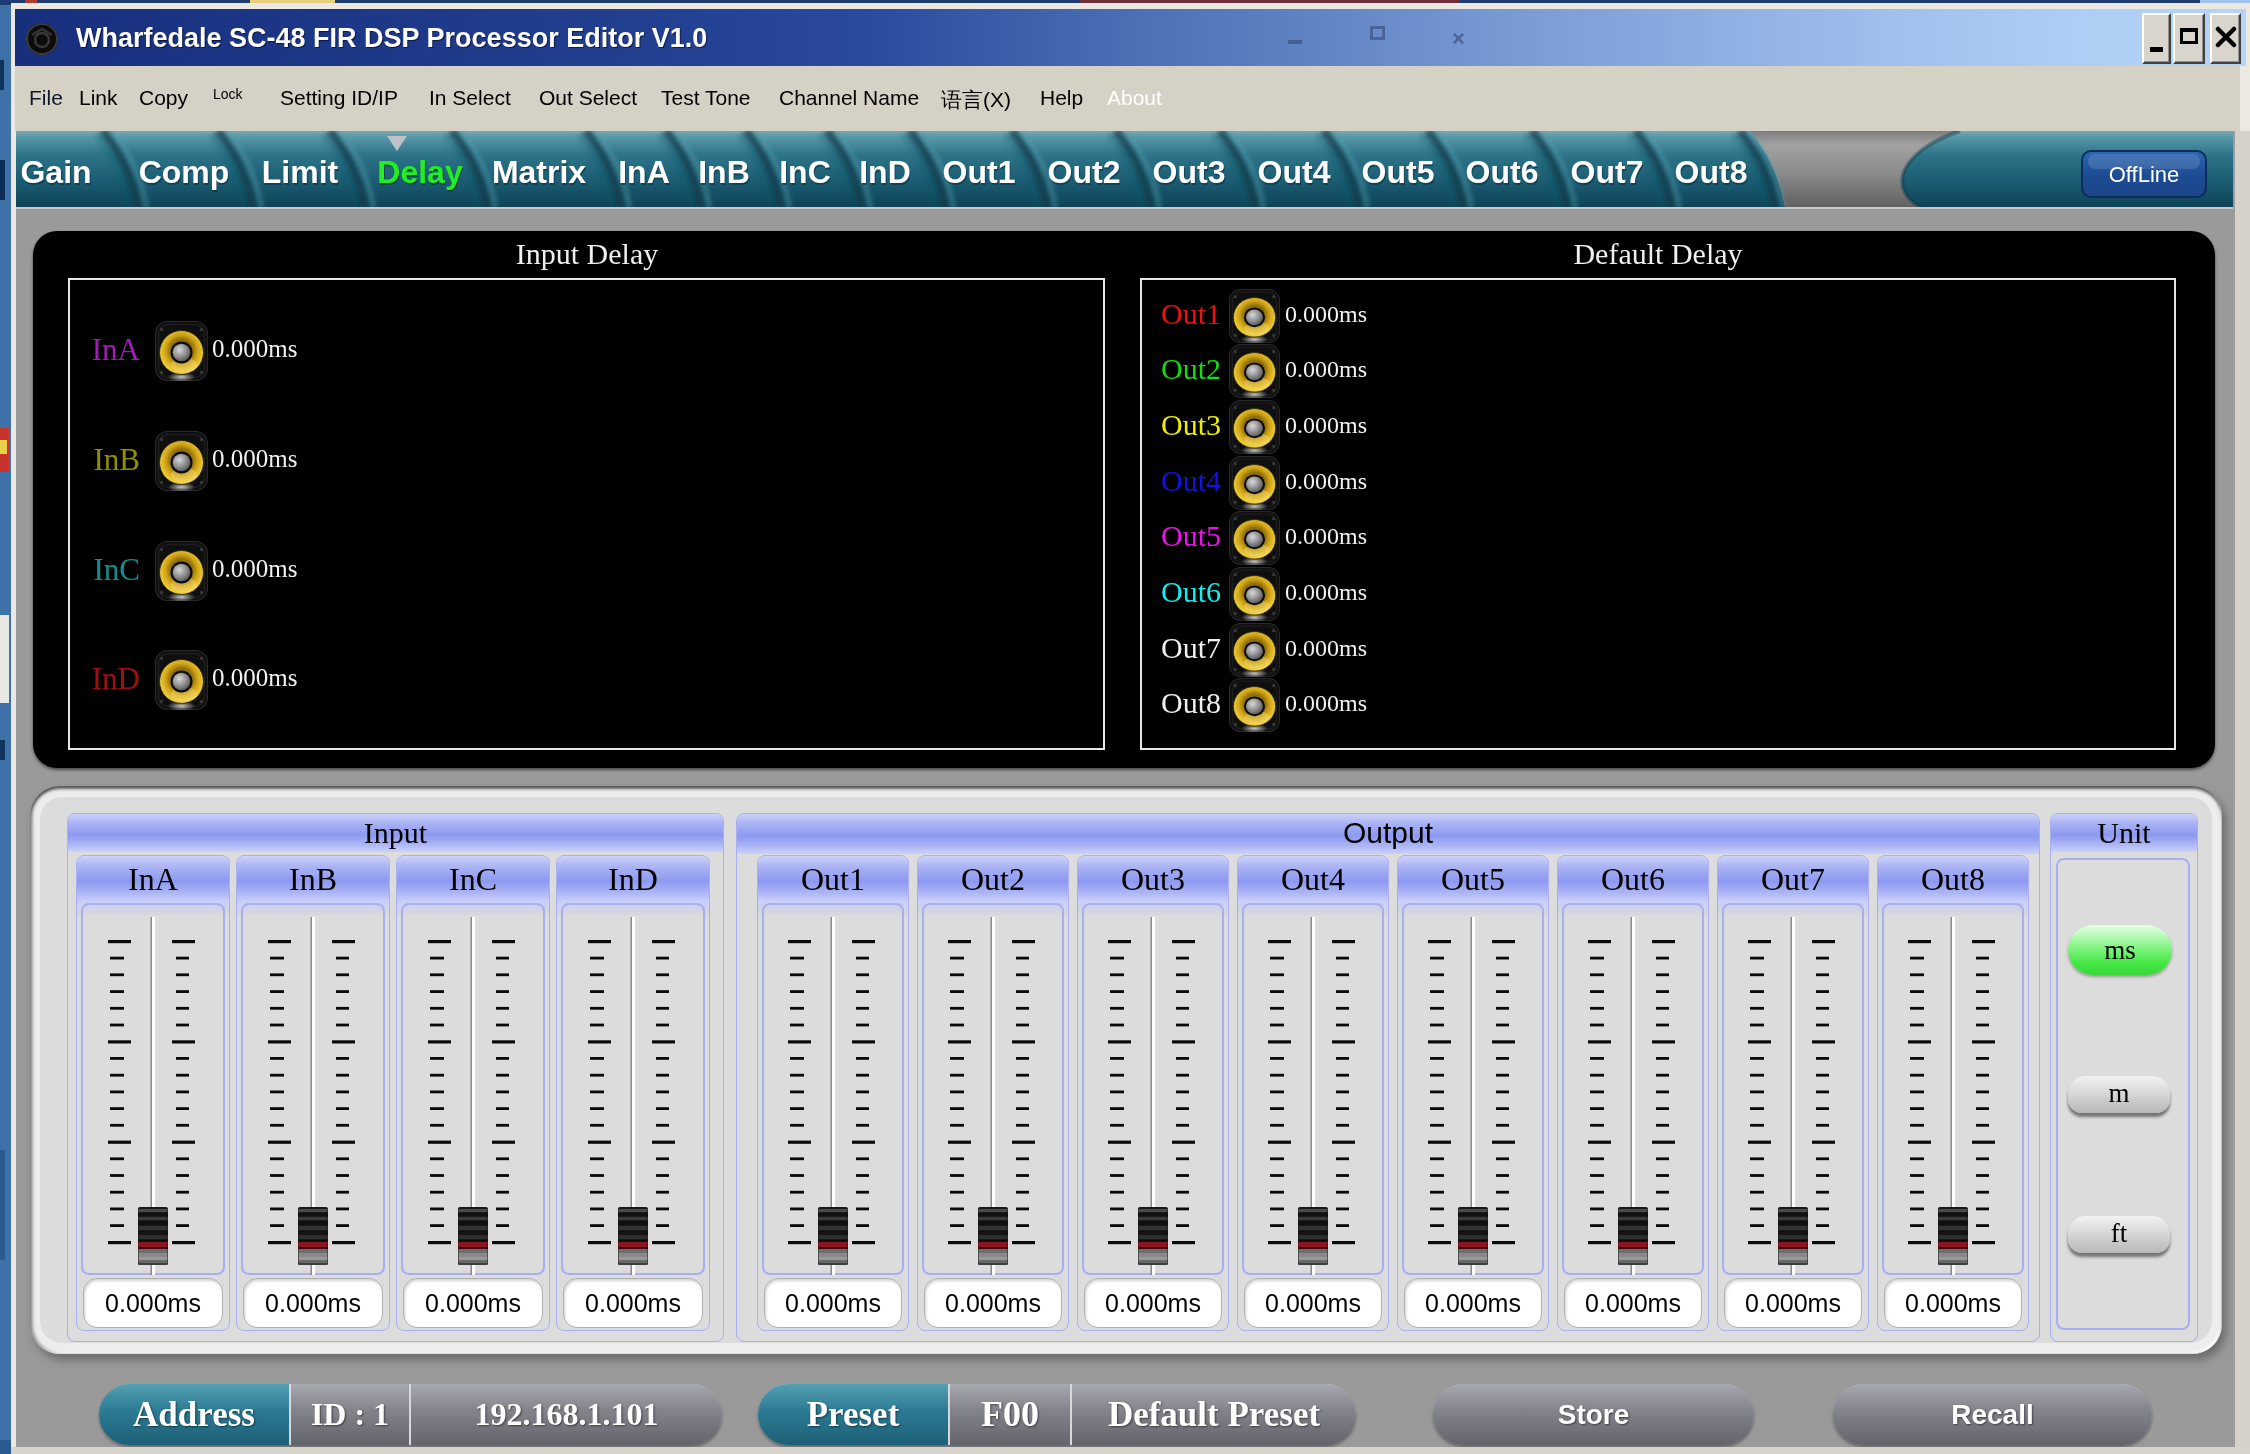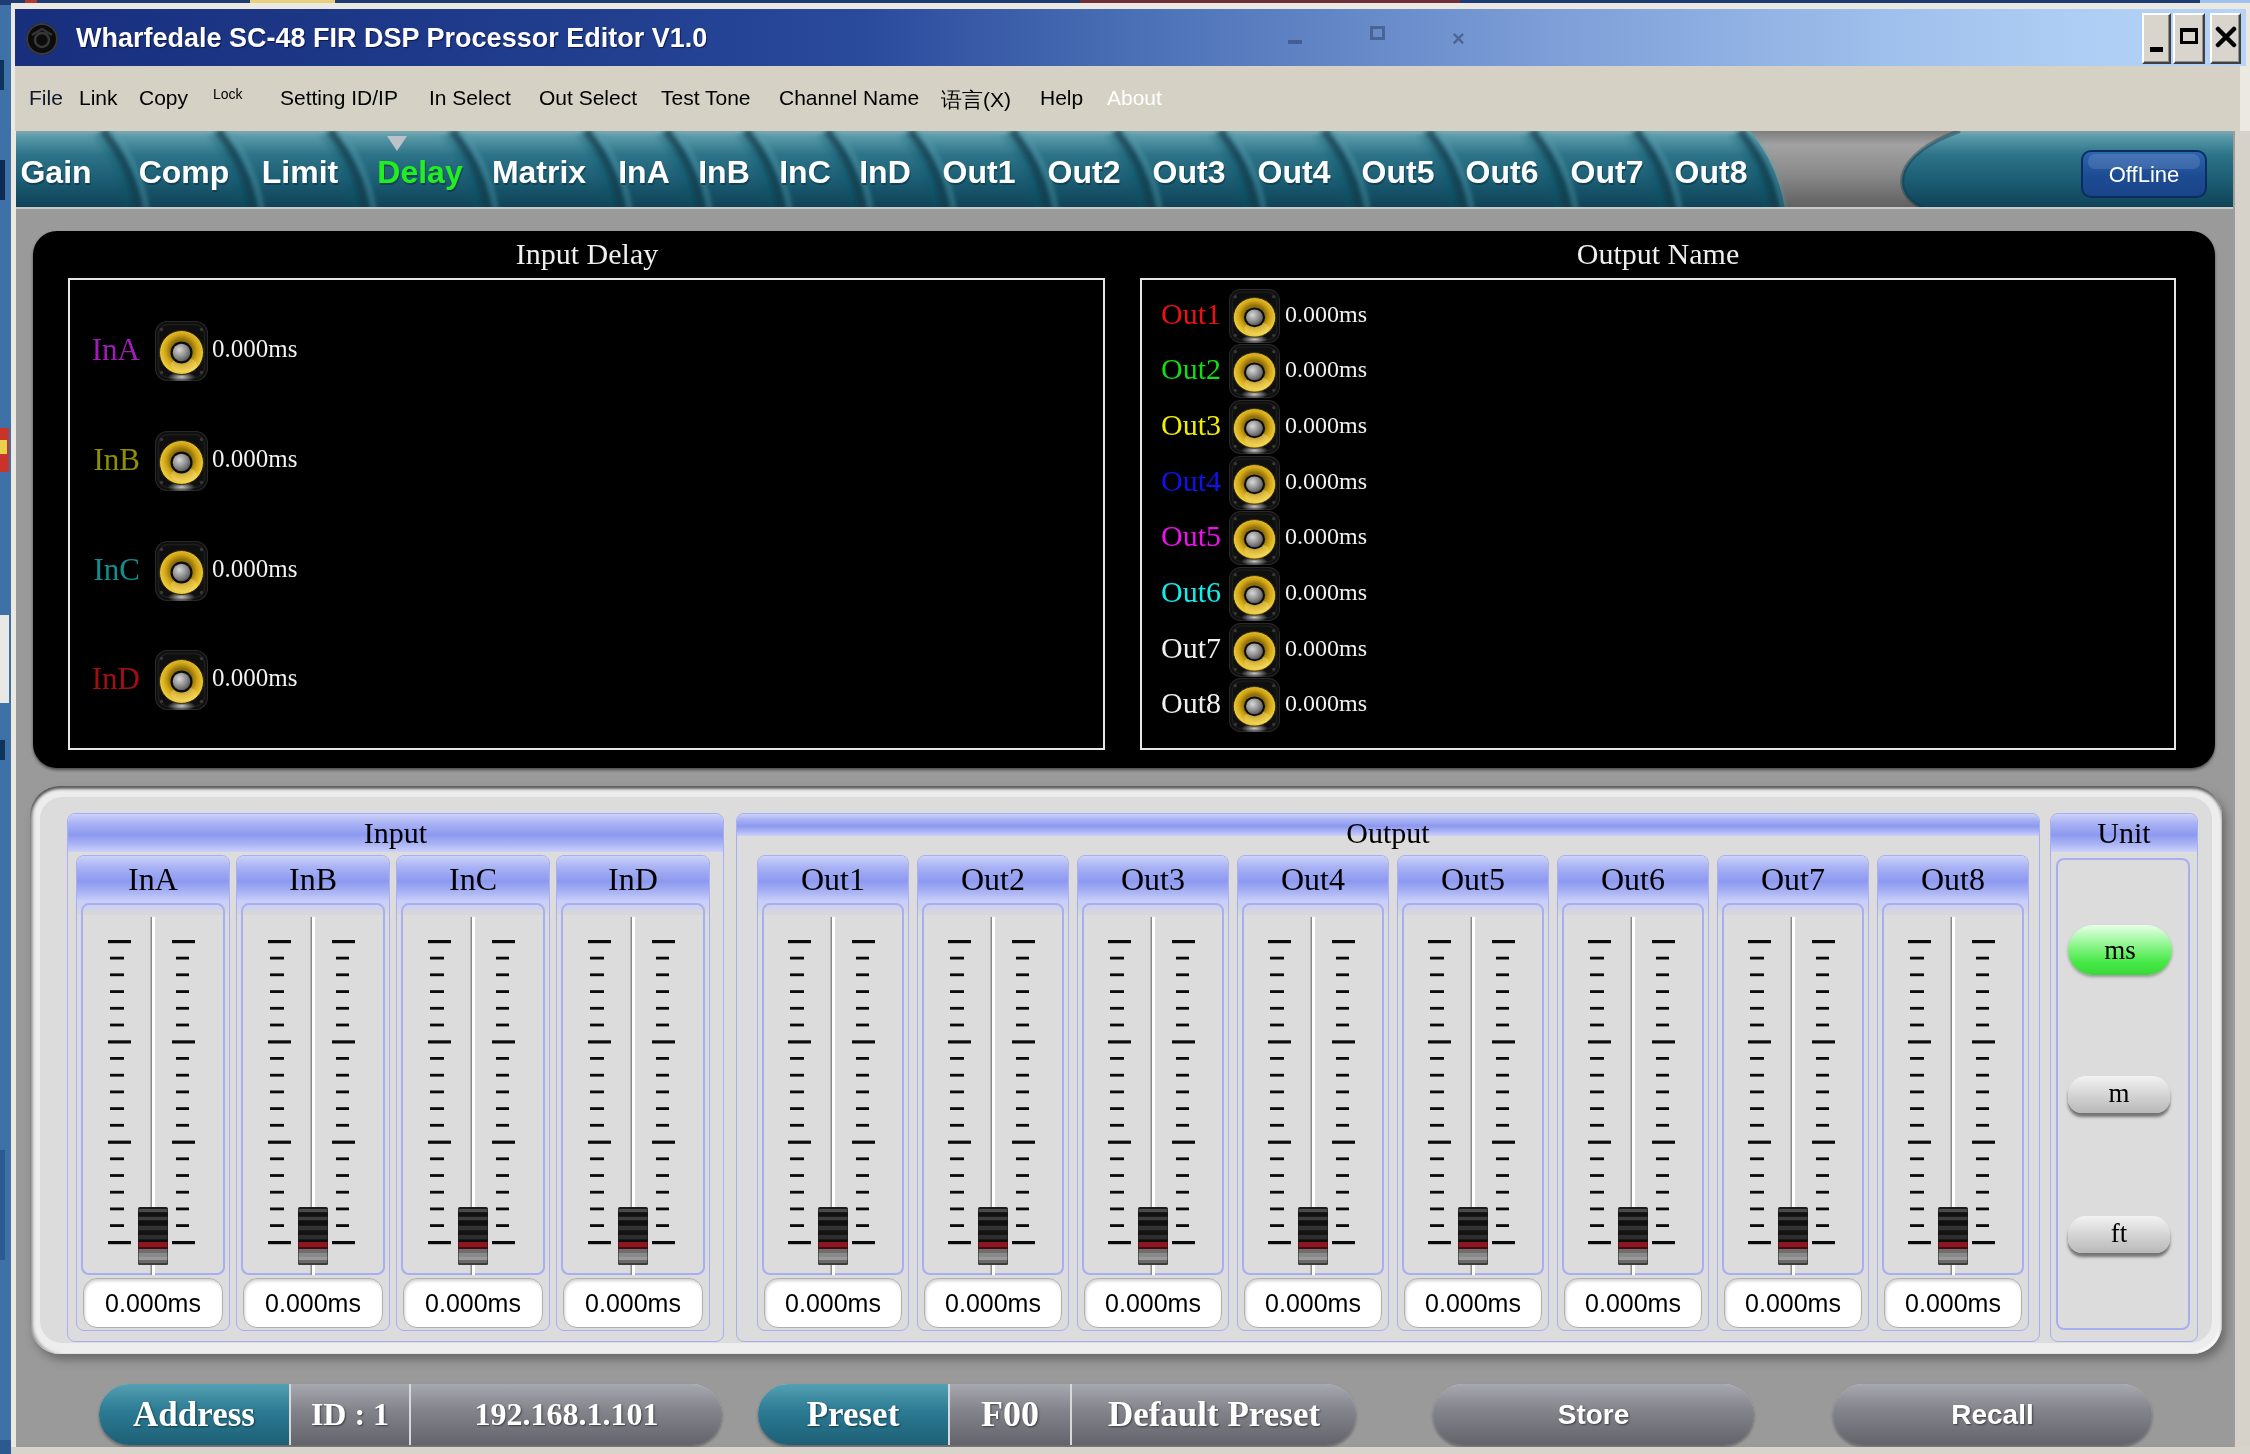--- a/index.html
+++ b/index.html
@@ -176,21 +176,21 @@
     <text x="1695" y="52" font-family="Liberation Sans" font-size="32" font-weight="bold" fill="#ffffff" text-anchor="middle">Out8</text>
     <polygon points="371,5 391,5 381,20" fill="#bcc2c8"></polygon>
     <rect x="2066" y="20" width="124" height="46" rx="9" fill="url(#offl)" stroke="#0d2c5e" stroke-width="2"></rect>
     <rect x="2072" y="23" width="112" height="15" rx="7" fill="rgba(255,255,255,0.12)"></rect>
     <text x="2128" y="51" font-family="Liberation Sans" font-size="22" fill="#fff" text-anchor="middle">OffLine</text>
     <rect x="0" y="76" width="2217" height="2" fill="#c9c9c9"></rect>
   </svg>
 <div class="abs" style="left:16px;top:209px;width:2217px;height:1238px;background:#9a9a9a"></div>
 <div class="abs" style="left:33px;top:231px;width:2182px;height:537px;background:#000;border-radius:24px;box-shadow:0 2px 3px rgba(0,0,0,.5)"></div>
 <div class="abs serif" style="left:367px;top:237px;width:440px;text-align:center;font-size:30px;color:#efefef">Input Delay</div>
-<div class="abs serif" style="left:1438px;top:237px;width:440px;text-align:center;font-size:30px;color:#efefef">Output Name</div>
+<div class="abs serif" style="left:1438px;top:237px;width:440px;text-align:center;font-size:30px;color:#efefef">Default Delay</div>
 <div class="abs" style="left:68px;top:278px;width:1037px;height:472px;border:2px solid #e6e6e6"></div>
 <div class="abs" style="left:1140px;top:278px;width:1036px;height:472px;border:2px solid #e6e6e6"></div>
 <svg width="0" height="0" style="position:absolute">
     <defs>
 <radialGradient id="dome" cx="0.38" cy="0.35" r="0.8">
 <stop offset="0" stop-color="#d8d8d8"></stop>
         <stop offset="0.5" stop-color="#909090"></stop>
         <stop offset="1" stop-color="#404040"></stop>
       </radialGradient>
 <radialGradient id="gold" cx="0.5" cy="0.45" r="0.62">
@@ -280,21 +280,21 @@
     <use href="#spk"></use>
   </svg>
 <div class="abs serif" style="left:1285px;top:690px;font-size:24px;color:#f2f2f2">0.000ms</div>
 <div class="abs" style="left:30px;top:786px;width:2192px;height:568px;background:#ededed;border-radius:30px;
 box-shadow:inset 0 3px 3px rgba(50,50,50,.75), inset 3px 0 3px rgba(60,60,60,.4), inset -2px -2px 2px rgba(255,255,255,.9), 4px 6px 9px rgba(70,70,70,.55)"></div>
 <div class="abs" style="left:40px;top:797px;width:2172px;height:546px;background:#dcdcdc;border-radius:22px"></div>
 <div class="abs" style="left:67px;top:813px;width:657px;height:529px;border:1px solid #a8aef2;border-radius:8px;overflow:hidden">
     <div style="height:38px;background:linear-gradient(180deg,#ccd2fa 0%,#a8b2f4 25%,#8d99f0 55%,#a9b3f4 78%,#ccd1fa 100%);text-align:center;font-family:'Liberation Serif',serif;font-size:30px;color:#000;line-height:38px;border-radius:7px 7px 0 0">Input</div>
   </div>
 <div class="abs" style="left:736px;top:813px;width:1304px;height:529px;border:1px solid #a8aef2;border-radius:8px;overflow:hidden">
-    <div style="height:22px;background:linear-gradient(180deg,#ccd2fa 0%,#a8b2f4 25%,#8d99f0 55%,#a9b3f4 78%,#ccd1fa 100%);text-align:center;font-family:Liberation Serif, serif;font-size:30px;color:#000;line-height:38px;border-radius:7px 7px 0 0">Output</div>
+    <div style="height:40px;background:linear-gradient(180deg,#ccd2fa 0%,#a8b2f4 25%,#8d99f0 55%,#a9b3f4 78%,#ccd1fa 100%);text-align:center;font-family:Liberation Sans, sans-serif;font-size:30px;color:#000;line-height:38px;border-radius:7px 7px 0 0">Output</div>
   </div>
 <div class="abs" style="left:2050px;top:813px;width:148px;height:529px;border:1px solid #a8aef2;border-radius:8px;overflow:hidden">
     <div style="height:38px;background:linear-gradient(180deg,#ccd2fa 0%,#a8b2f4 25%,#8d99f0 55%,#a9b3f4 78%,#ccd1fa 100%);text-align:center;font-family:'Liberation Serif',serif;font-size:30px;color:#000;line-height:38px;border-radius:7px 7px 0 0">Unit</div>
   </div>
 <svg width="0" height="0" style="position:absolute">
     <defs>
       <g id="sld">
         <rect x="64.5" y="12" width="1.5" height="358" fill="#8a8a8a"></rect>
         <rect x="66" y="12" width="3" height="358" fill="#ffffff"></rect>
         <rect x="22" y="35.0" width="23" height="3.2" fill="#0a0a0a"></rect>

